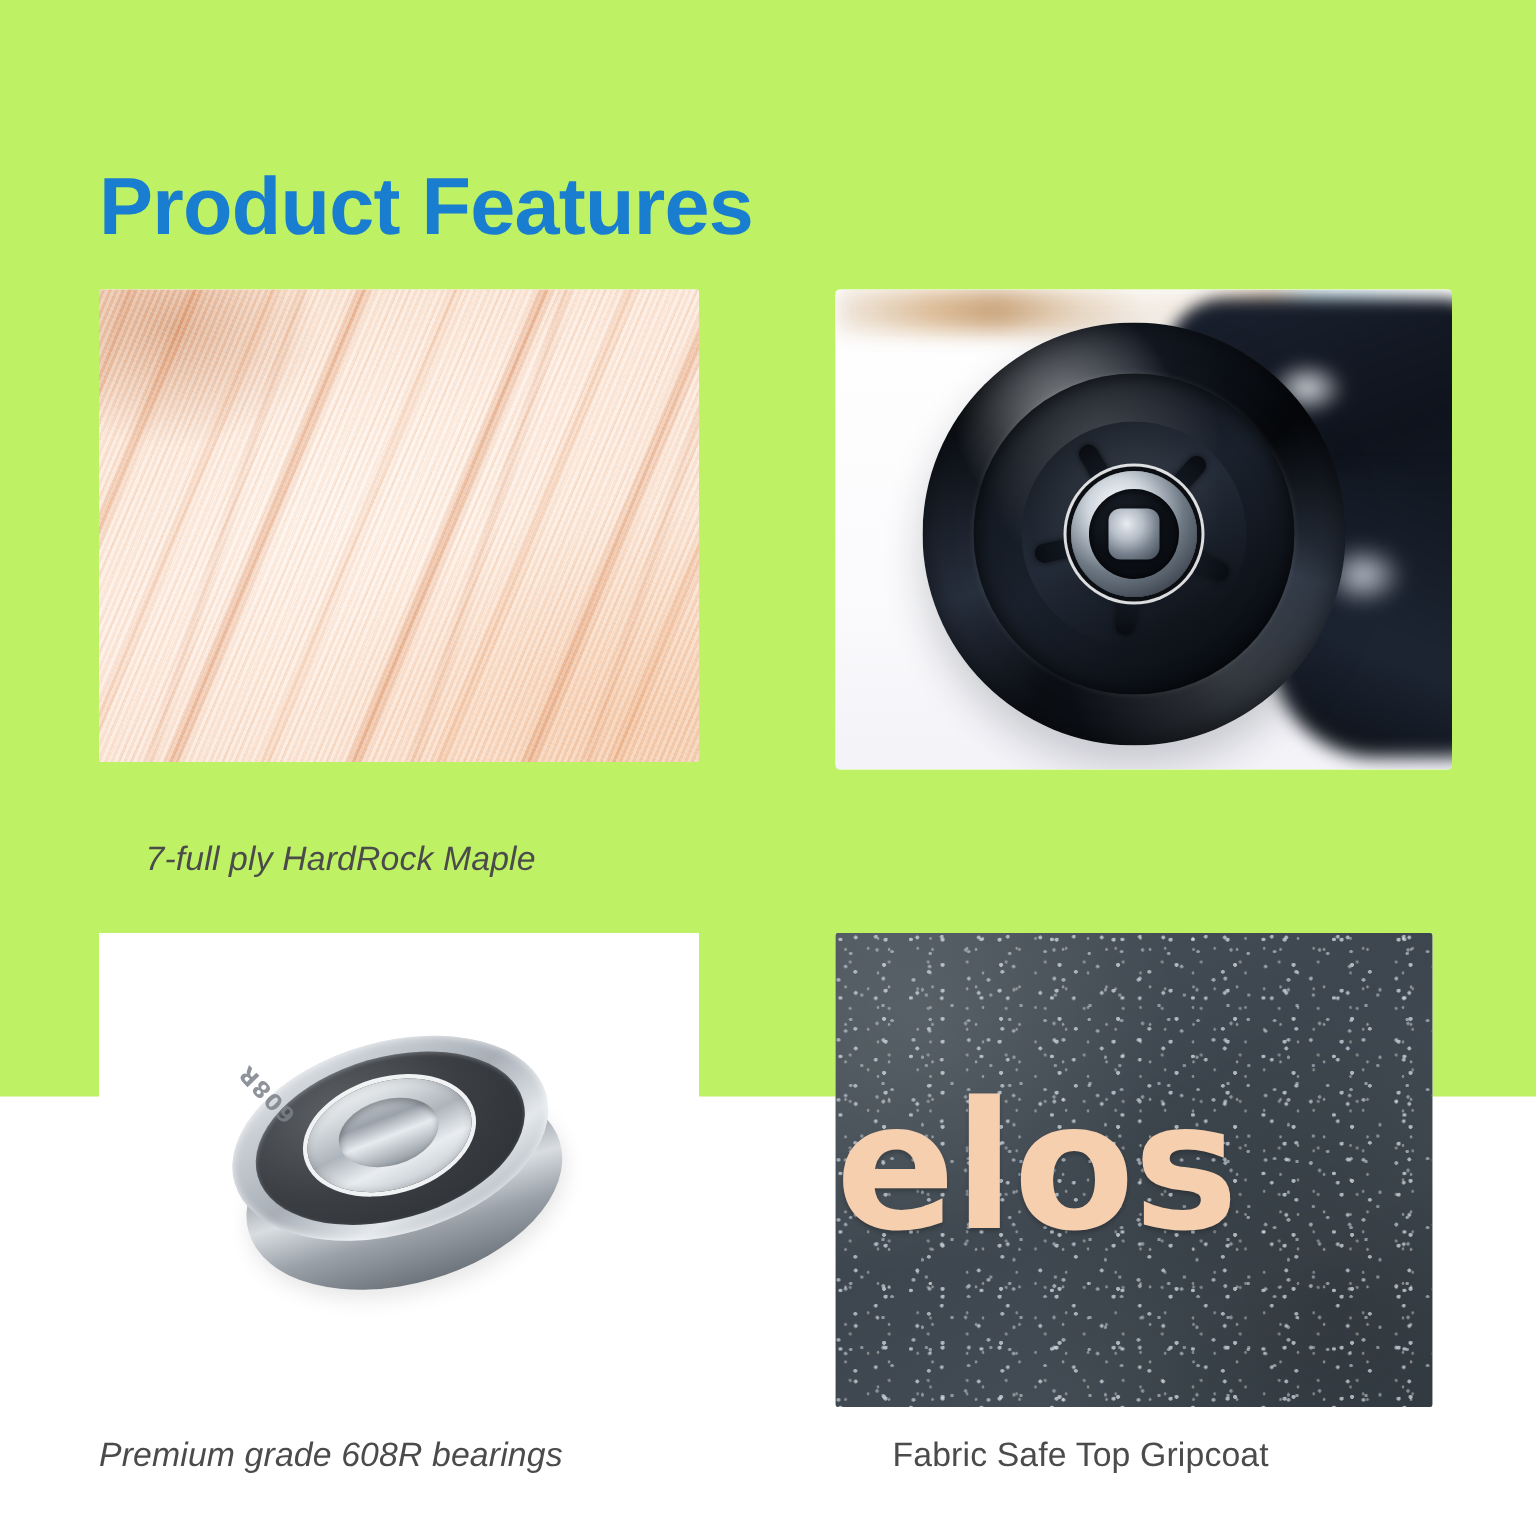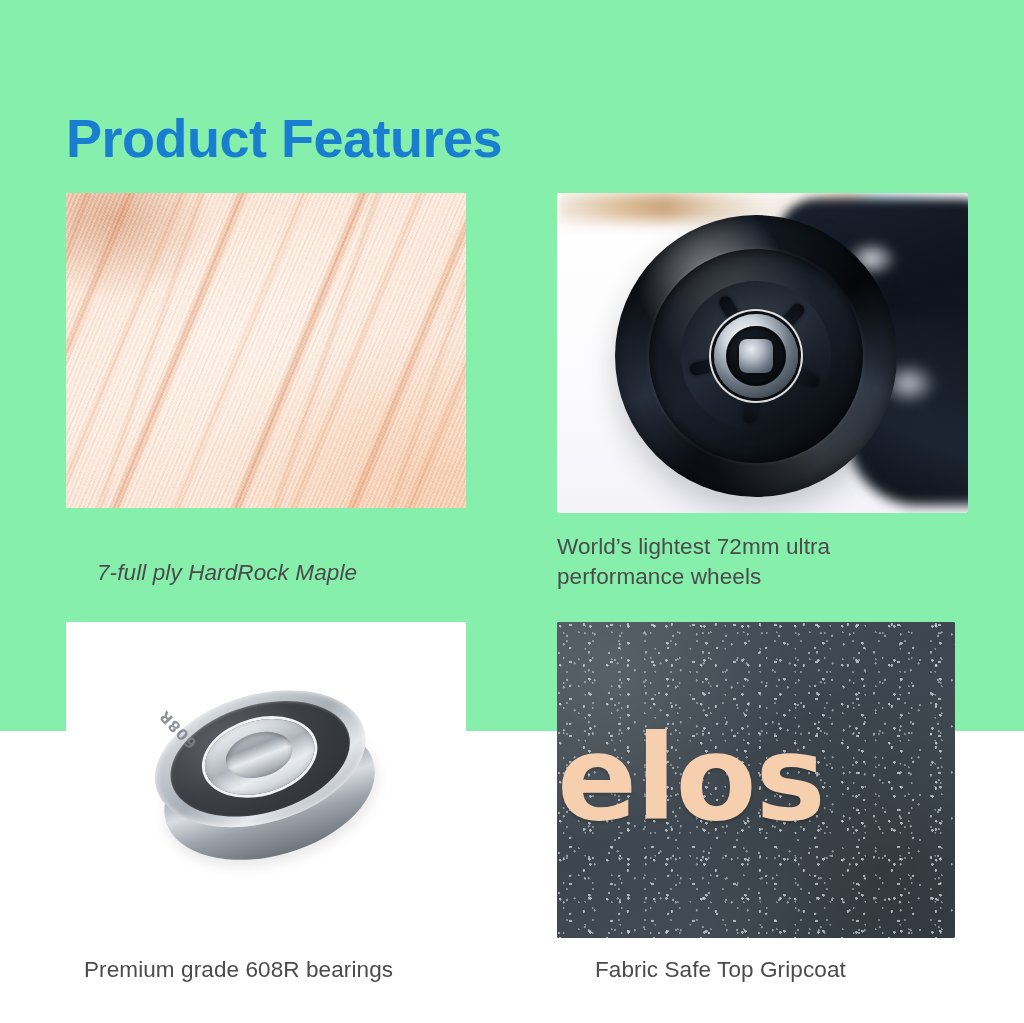--- a/index.html
+++ b/index.html
@@ -13,21 +13,21 @@
     height: 1023px;
     overflow: hidden;
     font-family: "Liberation Sans", "DejaVu Sans", sans-serif;
     -webkit-font-smoothing: antialiased;
   }
 
   .page {
     position: relative;
     width: 1024px;
     height: 731px;
-    background: #86efac;
+    background: #bef264;
   }
 
   
   .page-title {
     position: absolute;
     left: 66px;
     top: 74px;
     font-size: 54px;
     line-height: 1.05;
     font-weight: 800;
@@ -58,21 +58,21 @@
   #feature-maple       { left: 66px;  top: 193px; }
   #feature-maple .feature-media  { width: 400px; height: 315px; border-radius: 2px; }
   #caption-maple       { left: 97px;  top: 558px; width: 380px; font-style: italic; }
 
   #feature-wheels      { left: 557px; top: 193px; }
   #feature-wheels .feature-media { width: 411px; height: 320px; border-radius: 3px; }
   #caption-wheels      { left: 557px; top: 532px; width: 400px; }
 
   #feature-bearings    { left: 66px;  top: 622px; }
   #feature-bearings .feature-media { width: 400px; height: 316px; }
-  #caption-bearings    { left: 84px;  top: 955px; width: 420px; }
+  #caption-bearings    { left: 66px;  top: 955px; width: 420px; font-style: italic; }
 
   #feature-gripcoat    { left: 557px; top: 622px; }
   #feature-gripcoat .feature-media { width: 398px; height: 316px; border-radius: 2px; }
   #caption-gripcoat    { left: 595px; top: 955px; width: 400px; }
 
   
   .wood {
     width: 100%;
     height: 100%;
     background-color: #fae2d0;
@@ -402,21 +402,20 @@
           </div>
           <div class="bearing-ring">
             <div class="bearing-face">
               <div class="axle-nut"></div>
             </div>
           </div>
         </div>
       </div>
     </div>
   </div>
-  <div class="caption" id="caption-wheels">World’s lightest 72mm ultra performance wheels</div>
 
   <div class="feature" id="feature-bearings">
     <div class="feature-media">
       <div class="bearingshot">
         <div class="brg">
           <div class="brg-side"></div>
           <div class="brg-outer">
             <div class="brg-seal">
               <div class="brg-mark">608R</div>
             </div>

